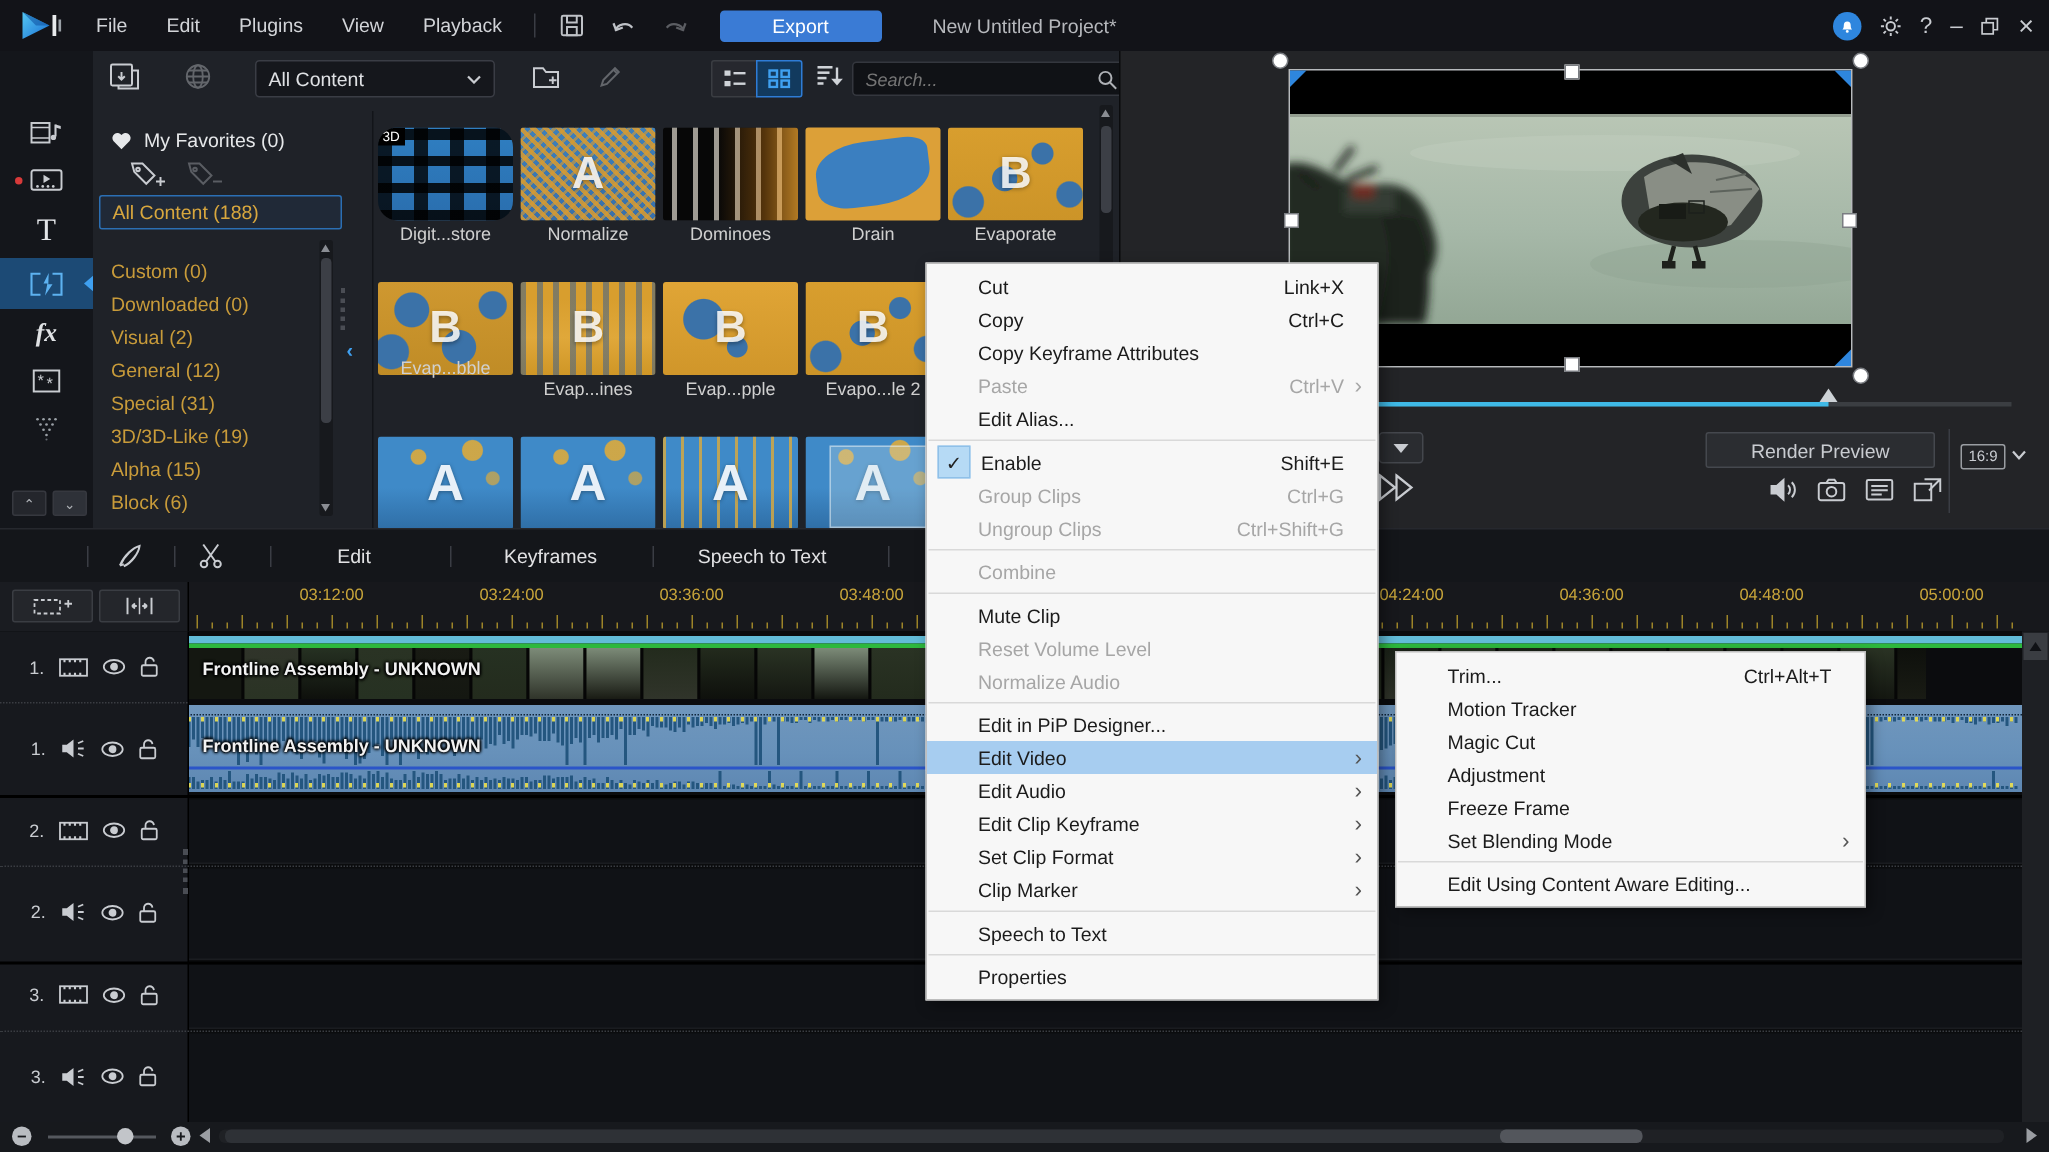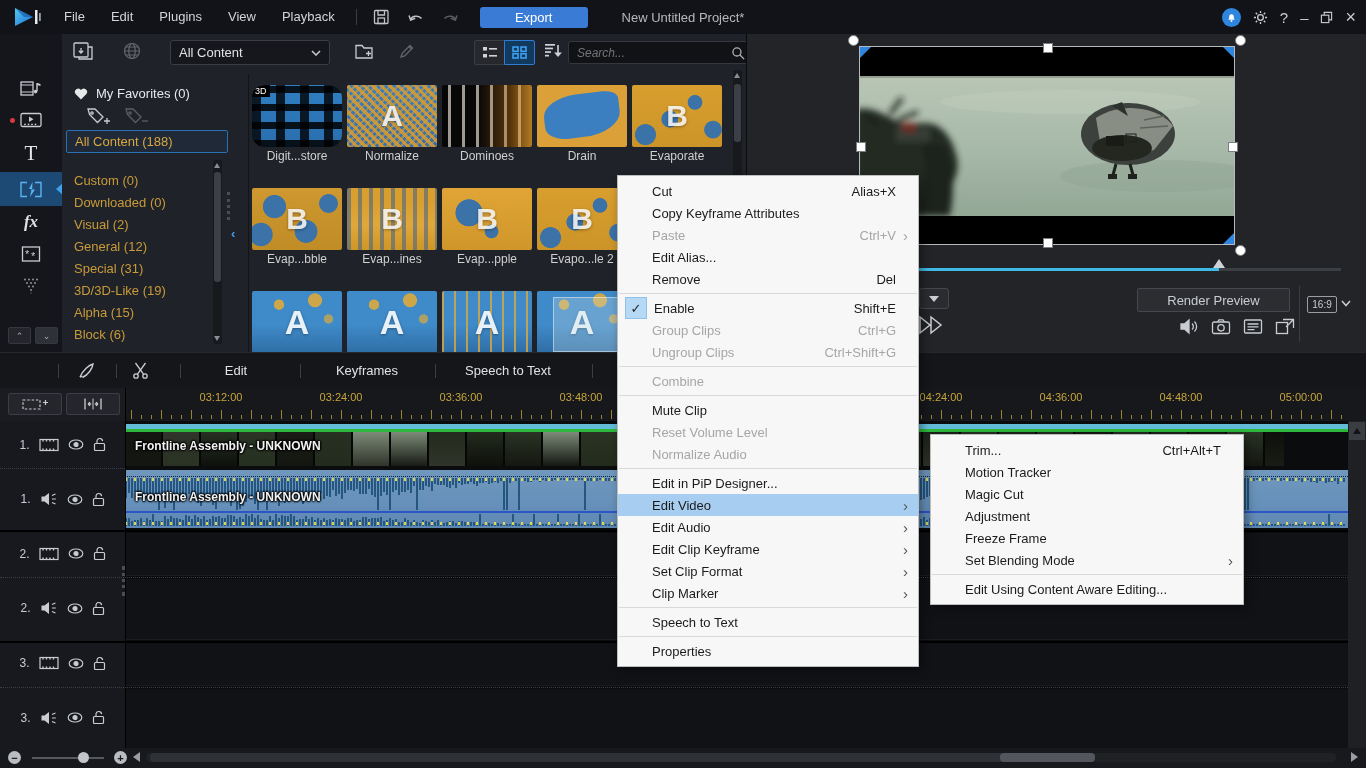--- a/index.html
+++ b/index.html
@@ -407,21 +407,21 @@
         <div class="thumb-label" style="left: 380px; top: 115px;">Dominoes</div>
         <div class="thumb th-drain" style="left: 475px; top: 51px;"></div>
         <div class="thumb-label" style="left: 475px; top: 115px;">Drain</div>
         <div class="thumb th-evap" style="left: 570px; top: 51px;">
           <span class="letter">B</span>
         </div>
         <div class="thumb-label" style="left: 570px; top: 115px;">Evaporate</div>
         <div class="thumb th-evap2" style="left: 190px; top: 154px;">
           <span class="letter">B</span>
         </div>
-        <div class="thumb-label" style="left: 190px; top: 218px;">Evap...bble</div>
+        <div class="thumb-label" style="left: 190px; top: 204px;">Evap...bble</div>
         <div class="thumb th-evap3" style="left: 285px; top: 154px;">
           <span class="letter">B</span>
         </div>
         <div class="thumb-label" style="left: 285px; top: 218px;">Evap...ines</div>
         <div class="thumb th-evap4" style="left: 380px; top: 154px;">
           <span class="letter">B</span>
         </div>
         <div class="thumb-label" style="left: 380px; top: 218px;">Evap...pple</div>
         <div class="thumb th-evap" style="left: 475px; top: 154px;">
           <span class="letter">B</span>
@@ -1764,45 +1764,45 @@
       <div class="hthumb"></div>
       <div class="hcap"></div>
     </div>
     <span class="harrow" style="right:8px;border-width:5px 0 5px 7px;border-color:transparent transparent transparent #9a9da2;"></span>
   </div>
 
   <div class="menu" id="context-menu" style="left:617px;top:175px;width:300px;">
       <div class="mi">
         <span class="mi-check"></span>
         <span class="mi-label">Cut</span>
-        <span class="mi-short">Alias+X</span>
+        <span class="mi-short">Link+X</span>
+        <span class="mi-arrow"></span>
+      </div>
+      <div class="mi">
+        <span class="mi-check"></span>
+        <span class="mi-label">Copy</span>
+        <span class="mi-short">Ctrl+C</span>
         <span class="mi-arrow"></span>
       </div>
       <div class="mi">
         <span class="mi-check"></span>
         <span class="mi-label">Copy Keyframe Attributes</span>
         <span class="mi-short"></span>
         <span class="mi-arrow"></span>
       </div>
       <div class="mi dis">
         <span class="mi-check"></span>
         <span class="mi-label">Paste</span>
         <span class="mi-short">Ctrl+V</span>
         <span class="mi-arrow">›</span>
       </div>
       <div class="mi">
         <span class="mi-check"></span>
         <span class="mi-label">Edit Alias...</span>
         <span class="mi-short"></span>
-        <span class="mi-arrow"></span>
-      </div>
-      <div class="mi">
-        <span class="mi-check"></span>
-        <span class="mi-label">Remove</span>
-        <span class="mi-short">Del</span>
         <span class="mi-arrow"></span>
       </div>
       <div class="msep"></div>
       <div class="mi">
         <span class="mi-check on">✓</span>
         <span class="mi-label">Enable</span>
         <span class="mi-short">Shift+E</span>
         <span class="mi-arrow"></span>
       </div>
       <div class="mi dis">

